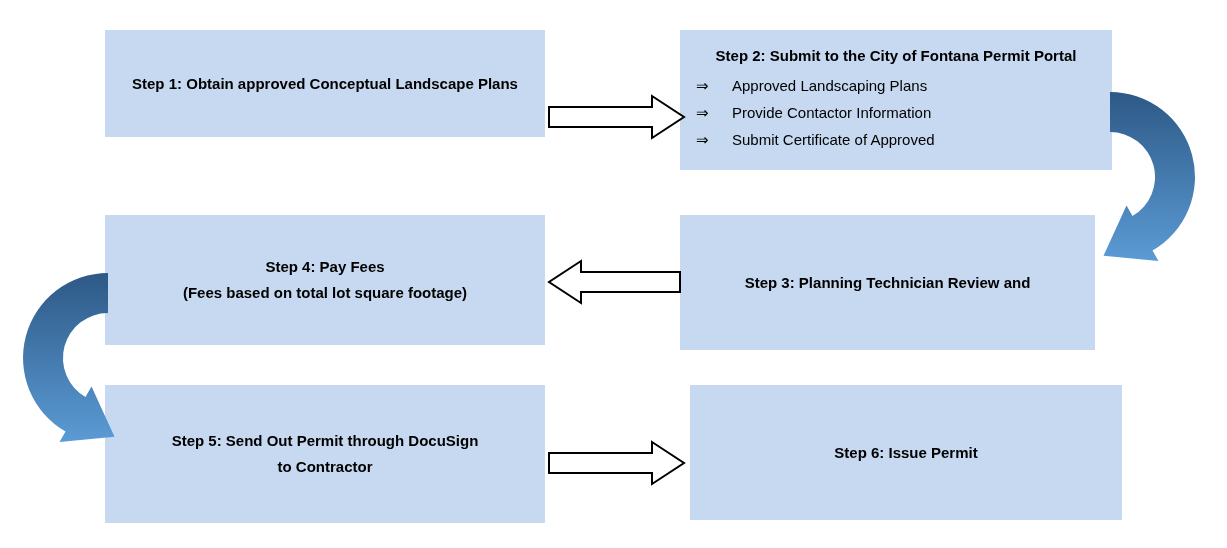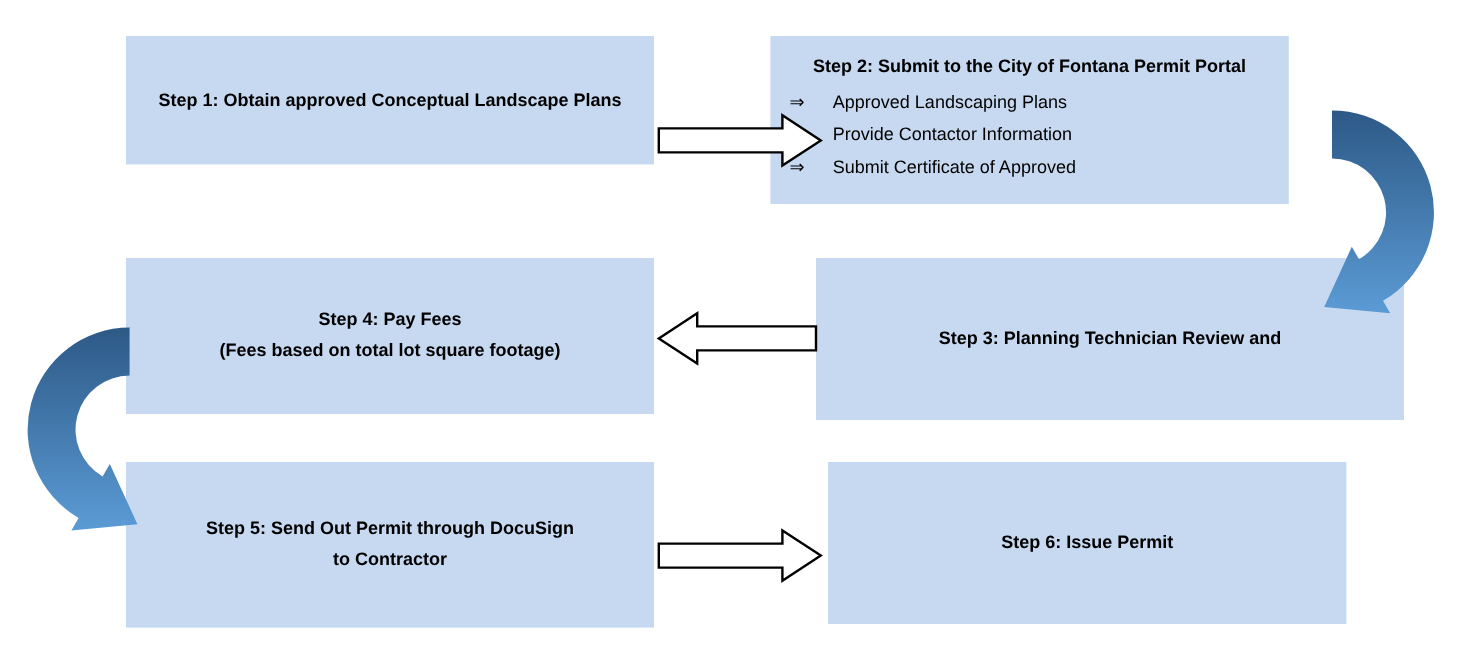--- a/index.html
+++ b/index.html
@@ -25,23 +25,23 @@
     align-items: center;
     text-align: center;
     font-weight: bold;
     font-size: 15px;
   }
   .box .line {
     line-height: 26px;
     padding: 0 14px;
   }
   #box-step1 { left: 105px; top: 30px;  width: 440px; height: 107px; }
-  #box-step2 { left: 642px; top: 30px;  width: 432px; height: 140px;
+  #box-step2 { left: 680px; top: 30px;  width: 432px; height: 140px;
                justify-content: flex-start; align-items: stretch; text-align: left; }
-  #box-step3 { left: 680px; top: 215px; width: 490px; height: 135px; }
+  #box-step3 { left: 680px; top: 215px; width: 415px; height: 135px; }
   #box-step4 { left: 105px; top: 215px; width: 440px; height: 130px; }
   #box-step5 { left: 105px; top: 385px; width: 440px; height: 138px; }
   #box-step6 { left: 680px; top: 385px; width: 432px; height: 135px; margin-left: 10px; }
 
   #box-step2 .box-title {
     text-align: center;
     font-weight: bold;
     padding: 16px 8px 6px 8px;
     line-height: 20px;
   }

